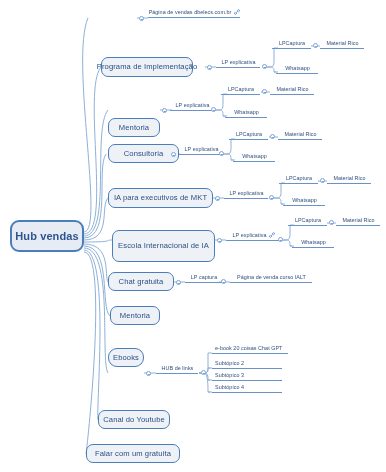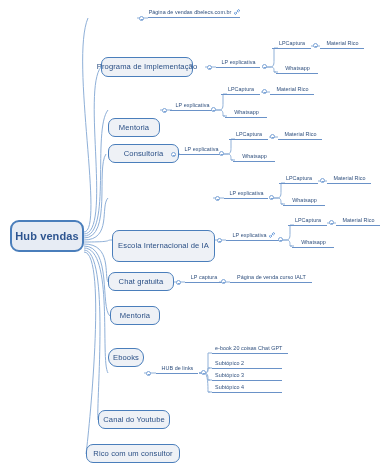--- a/index.html
+++ b/index.html
@@ -219,20 +219,23 @@
     <span class="txt">LPCaptura</span>
   </div>
   <div class="toggle" style="left:270px;top:134px;"></div>
   <div class="uline center" style="left:278px;top:127px;width:44px;height:13px;">
     <span class="txt">Material Rico</span>
   </div>
   <div class="uline center" style="left:233px;top:149px;width:42px;height:13px;">
     <span class="txt">Whatsapp</span>
   </div>
 
+  <div class="node branch" style="left:108px;top:188px;width:105px;height:20px;">
+    <span>IA para executivos de MKT</span>
+  </div>
   <div class="toggle" style="left:215px;top:196px;"></div>
   <div class="uline center" style="left:224px;top:186px;width:44px;height:13px;">
     <span class="txt">LP explicativa</span>
   </div>
   <div class="toggle" style="left:269px;top:195px;"></div>
   <div class="uline center" style="left:279px;top:171px;width:39px;height:13px;">
     <span class="txt">LPCaptura</span>
   </div>
   <div class="toggle" style="left:320px;top:178px;"></div>
   <div class="uline center" style="left:327px;top:171px;width:44px;height:13px;">
@@ -303,16 +306,16 @@
   </div>
   <div class="uline" style="left:212px;top:380px;width:70px;height:13px;">
     <span class="txt">Subtópico 4</span>
   </div>
 
   <div class="node branch" style="left:98px;top:410px;width:72px;height:19px;">
     <span>Canal do Youtube</span>
   </div>
 
   <div class="node branch" style="left:86px;top:444px;width:94px;height:19px;">
-    <span>Rico com um consultor</span>
+    <span>Falar com um gratuita</span>
   </div>
 
 </div>
 
 </body></html>

